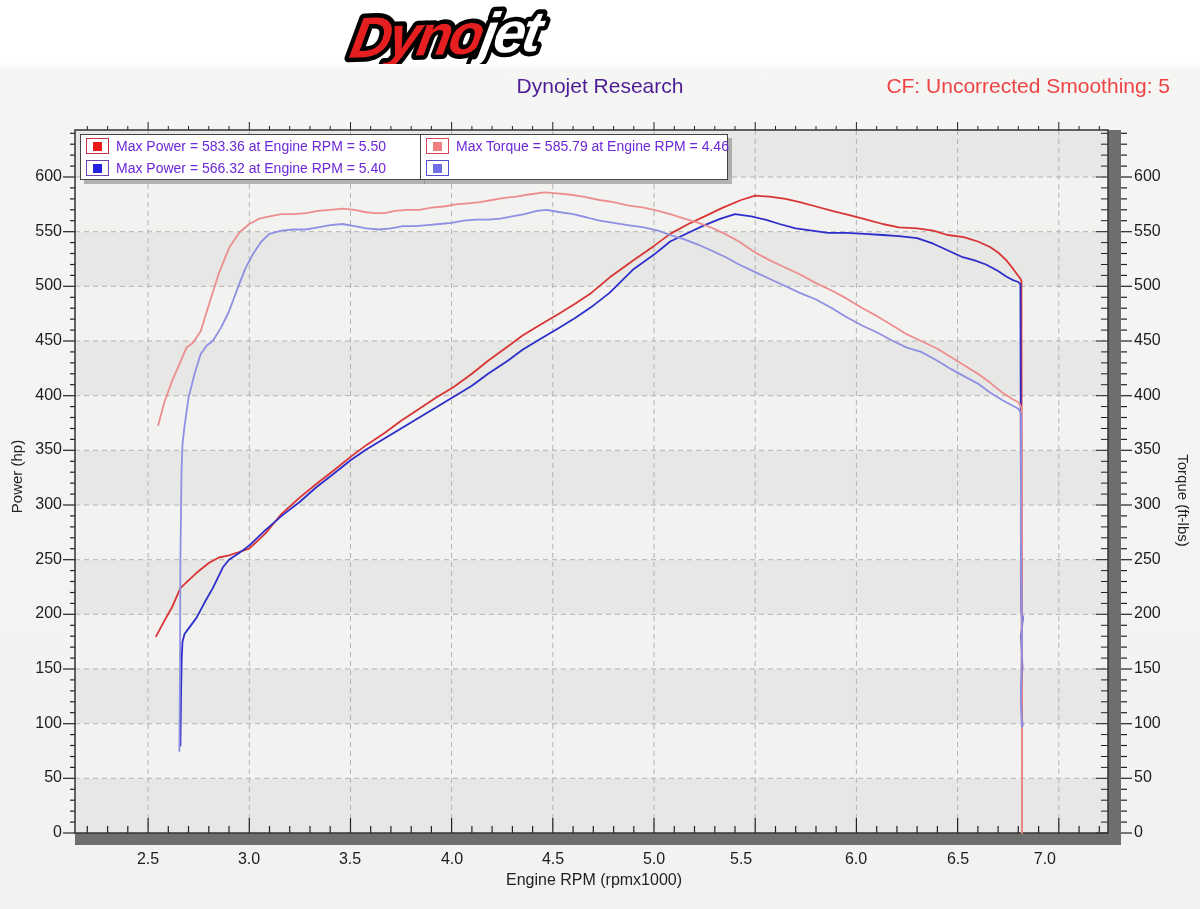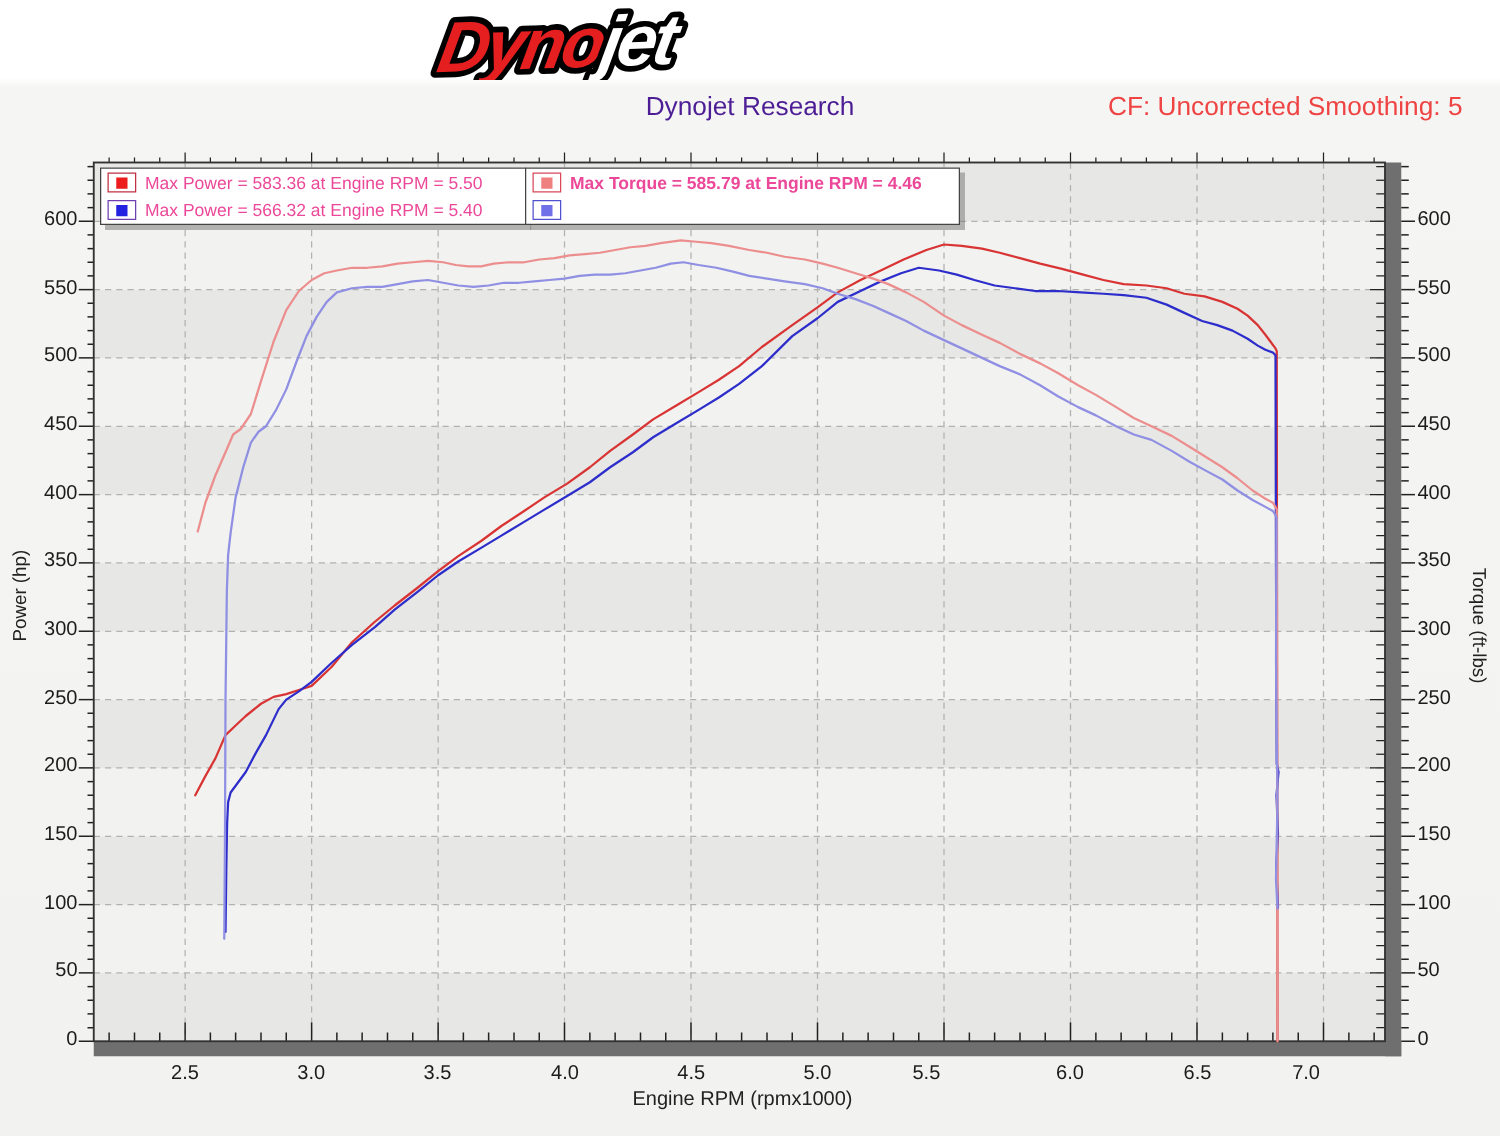--- a/index.html
+++ b/index.html
@@ -16,26 +16,26 @@
   #ylabel-left{width:160px;left:-64px;top:468px;transform:rotate(-90deg);}
   #ylabel-right{width:160px;left:1103px;top:492px;transform:rotate(90deg);}
   #xlabel{width:400px;left:394px;top:871px;font-size:16px;}
   .tick-label{position:absolute;font-size:16px;color:#1c1c1c;line-height:18px;}
   .legend-box{
     position:absolute;top:134px;height:46px;background:#fff;border:1px solid #444;
     box-shadow:4px 4px 0 rgba(125,125,125,.55);box-sizing:border-box;
     display:flex;flex-direction:column;justify-content:space-evenly;z-index:5;
   }
   #legend-power{left:80px;width:341px;}
-  #legend-torque{left:420px;width:348px;font-weight:bold;}
+  #legend-torque{left:420px;width:308px;}
   .legend-row{display:flex;align-items:center;height:22px;}
   .swatch{width:21px;height:14px;margin-left:5px;background:#fff;border:1px solid #888;
     display:flex;align-items:center;justify-content:center;flex:0 0 auto;}
   .swatch i{display:block;width:9px;height:9px;}
-  .legend-row span.lbl{margin-left:7px;font-size:14px;color:#ec4899;white-space:nowrap;text-align:right;}
+  .legend-row span.lbl{margin-left:7px;font-size:14px;color:#6d28d9;white-space:nowrap;text-align:right;}
   svg text.logo-txt{font-family:"Liberation Sans",sans-serif;font-weight:bold;font-style:italic;
     font-size:57px;letter-spacing:-3px;paint-order:stroke;stroke:#000;stroke-width:9px;stroke-linejoin:round;}
   #chart-svg{position:absolute;left:0;top:0;}
 </style>
 </head>
 <body>
 
 <svg id="chart-svg" width="1200" height="909">
     <rect x="75" y="778.3" width="1033" height="54.7" fill="#e7e7e5"></rect>
     <rect x="75" y="723.7" width="1033" height="54.7" fill="#f2f2f0"></rect>

